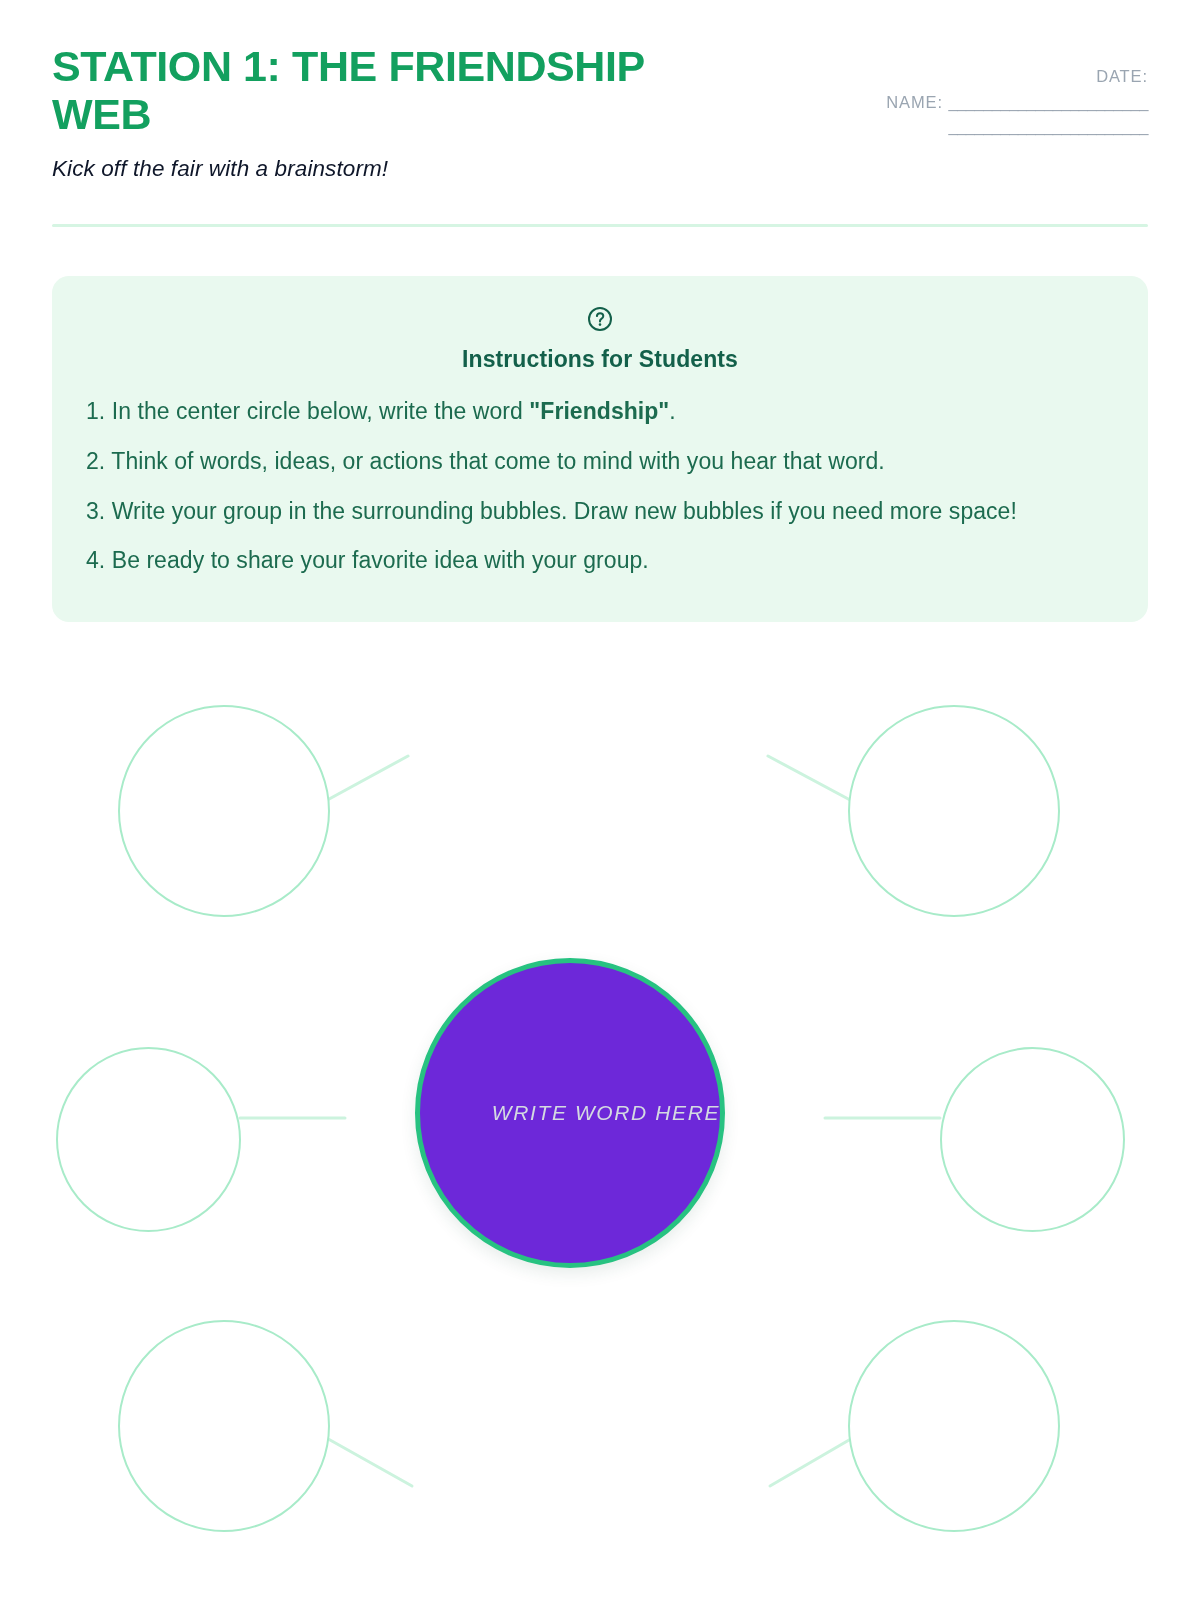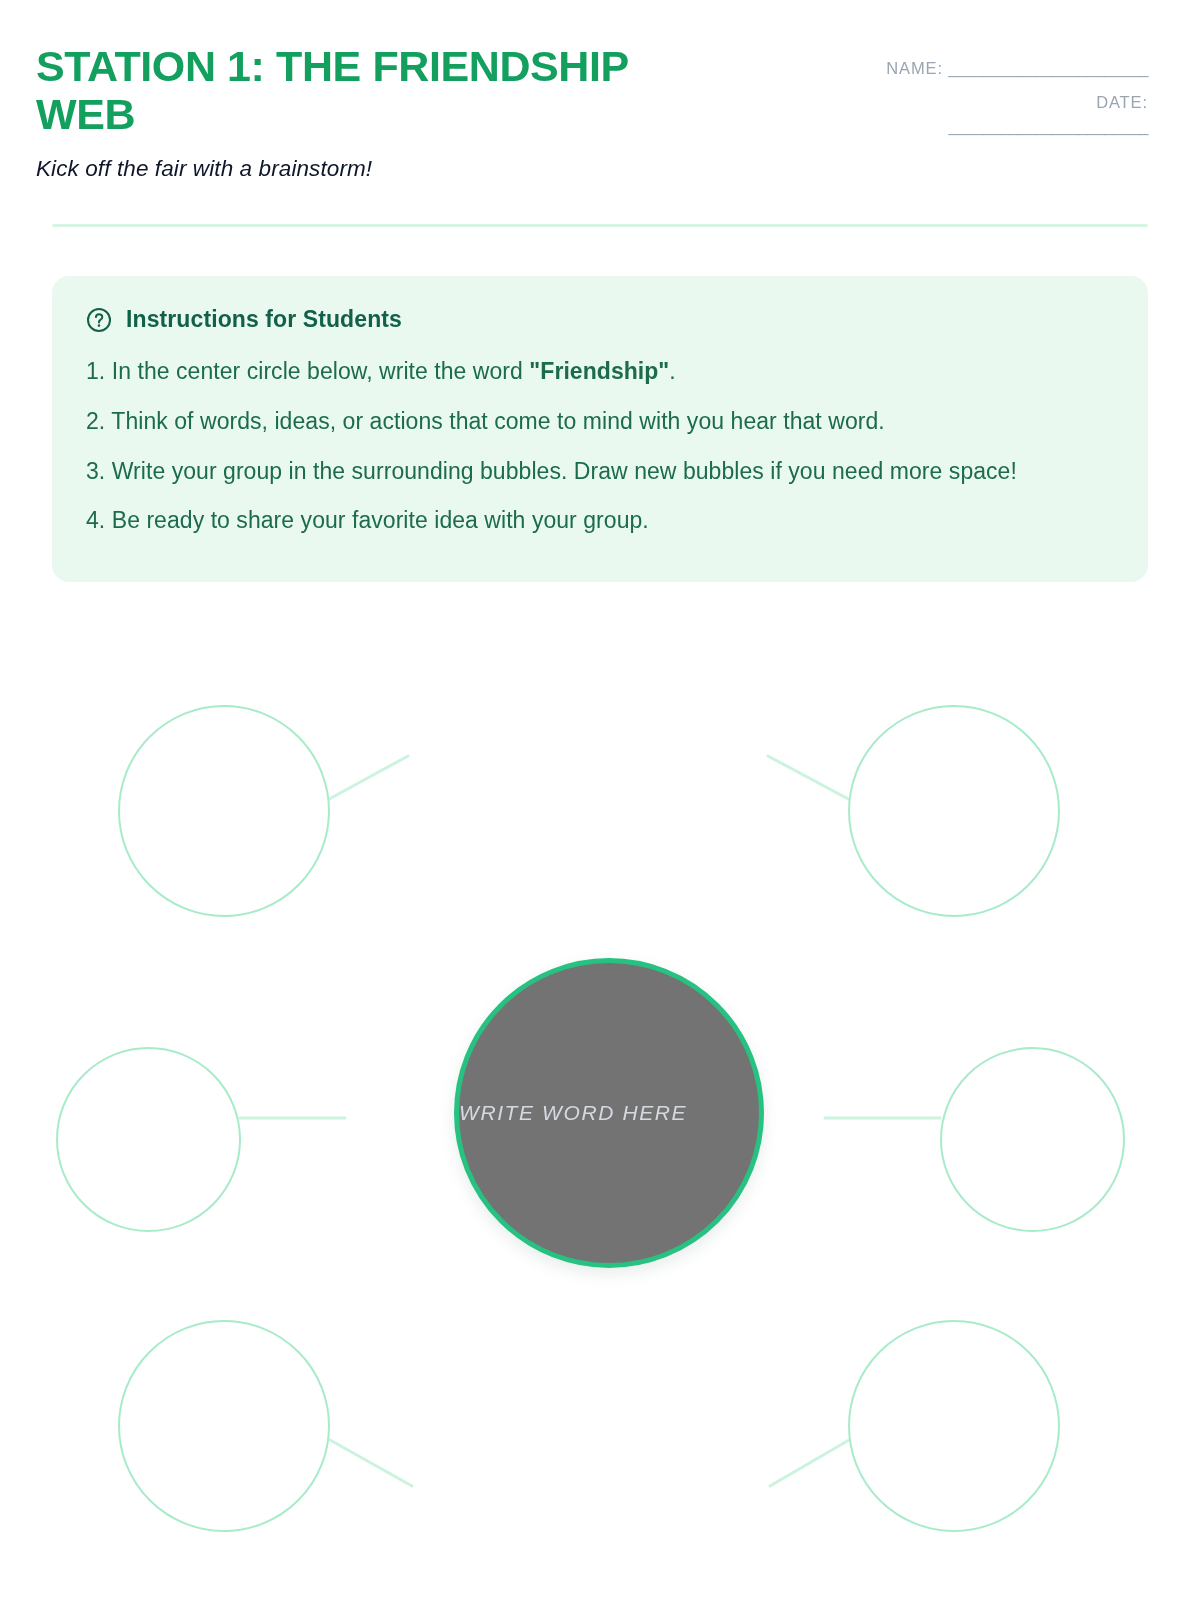--- a/index.html
+++ b/index.html
@@ -23,21 +23,21 @@
     height: 1600px;
     position: relative;
     padding: 0;
   }
 
   
   .header {
     display: flex;
     justify-content: space-between;
     align-items: flex-start;
-    padding: 42px 52px 0 36px;
+    padding: 42px 52px 0 52px;
   }
 
   .header-left {
     width: 700px;
   }
 
   .worksheet-title {
     font-size: 43px;
     font-weight: bold;
     color: #13a05f;
@@ -103,20 +103,21 @@
     background: #e9f9ef;
     border-radius: 17px;
     padding: 30px 34px 32px 34px;
   }
 
   .instructions-head {
     display: flex;
     align-items: center;
     gap: 14px;
     margin-bottom: 21px;
+    flex-direction: column;
   }
 
   .help-icon {
     width: 26px;
     height: 26px;
     flex: 0 0 26px;
     display: block;
   }
 
   .instructions-title {
@@ -154,31 +155,31 @@
   .web-svg {
     position: absolute;
     left: 0;
     top: 0;
     width: 1200px;
     height: 980px;
   }
 
   .center-bubble {
     position: absolute;
-    left: 454px;
+    left: 415px;
     top: 338px;
     width: 310px;
     height: 310px;
     border: 5px solid #27c281;
     border-radius: 50%;
-    background: #737373;
+    background: #6d28d9;
     box-shadow: 0 6px 16px rgba(30, 80, 60, 0.10);
     display: flex;
     align-items: center;
-    justify-content: flex-start;
+    justify-content: flex-end;
   }
 
   .center-placeholder {
     font-size: 21px;
     font-style: italic;
     color: #d4dae1;
     letter-spacing: 1.6px;
     text-transform: uppercase;
     white-space: nowrap;
   }
@@ -194,26 +195,26 @@
 <body>
 
 <div class="page">
 
   <div class="header">
     <div class="header-left">
       <h1 class="worksheet-title">STATION 1: THE FRIENDSHIP WEB</h1>
       <p class="worksheet-subtitle">Kick off the fair with a brainstorm!</p>
     </div>
     <div class="header-right">
+      <div class="field-row date-row">
+        <span class="field-label">DATE:</span>
+      </div>
       <div class="field-row">
         <span class="field-label">NAME:</span>
         <span class="field-line">_______________________</span>
-      </div>
-      <div class="field-row date-row">
-        <span class="field-label">DATE:</span>
       </div>
       <span class="date-line">_______________________</span>
     </div>
   </div>
 
   <div class="header-divider"></div>
 
   <div class="instructions-box">
     <div class="instructions-head">
       <svg class="help-icon" viewBox="0 0 26 26">

